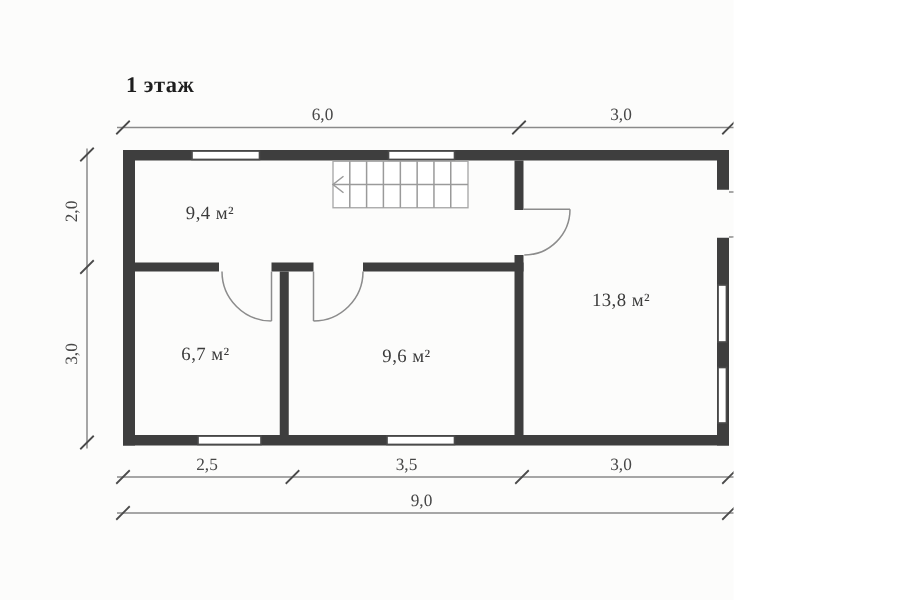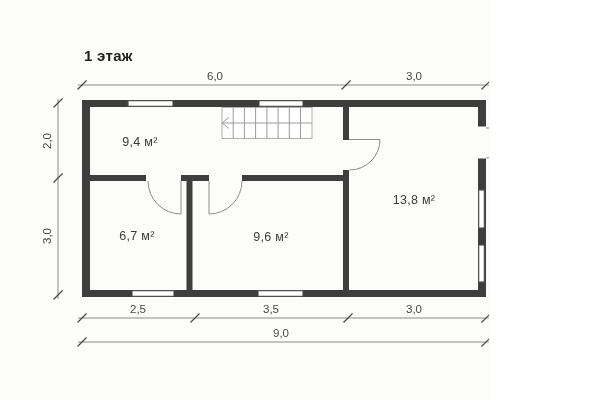--- a/index.html
+++ b/index.html
@@ -1,20 +1,20 @@
 <!DOCTYPE html>
 <html><head>
 <meta charset="utf-8">
 <style>
   html,body{margin:0;padding:0;background:#ffffff;}
   .canvas{
     position:relative;
     width:489px;height:400px;
     background:#fcfcfb;
-    font-family:Liberation Sans, sans-serif;
+    font-family:Liberation Serif, serif;
     overflow:hidden;
   }
   svg{position:absolute;left:0;top:0;}
   .wall{fill:#3e3e3e;}
   .win{fill:#ffffff;stroke:#4a4a4a;stroke-width:1.1;}
   .opening{fill:#fcfcfb;}
   .door{stroke:#8c8c8c;stroke-width:1;fill:none;}
   .stair-line{stroke:#9a9a9a;stroke-width:1;fill:none;}
   .stair-box{fill:#ffffff;stroke:#a8a8a8;stroke-width:0.9;}
   .dim-line{stroke:#8a8a8a;stroke-width:1;fill:none;}

